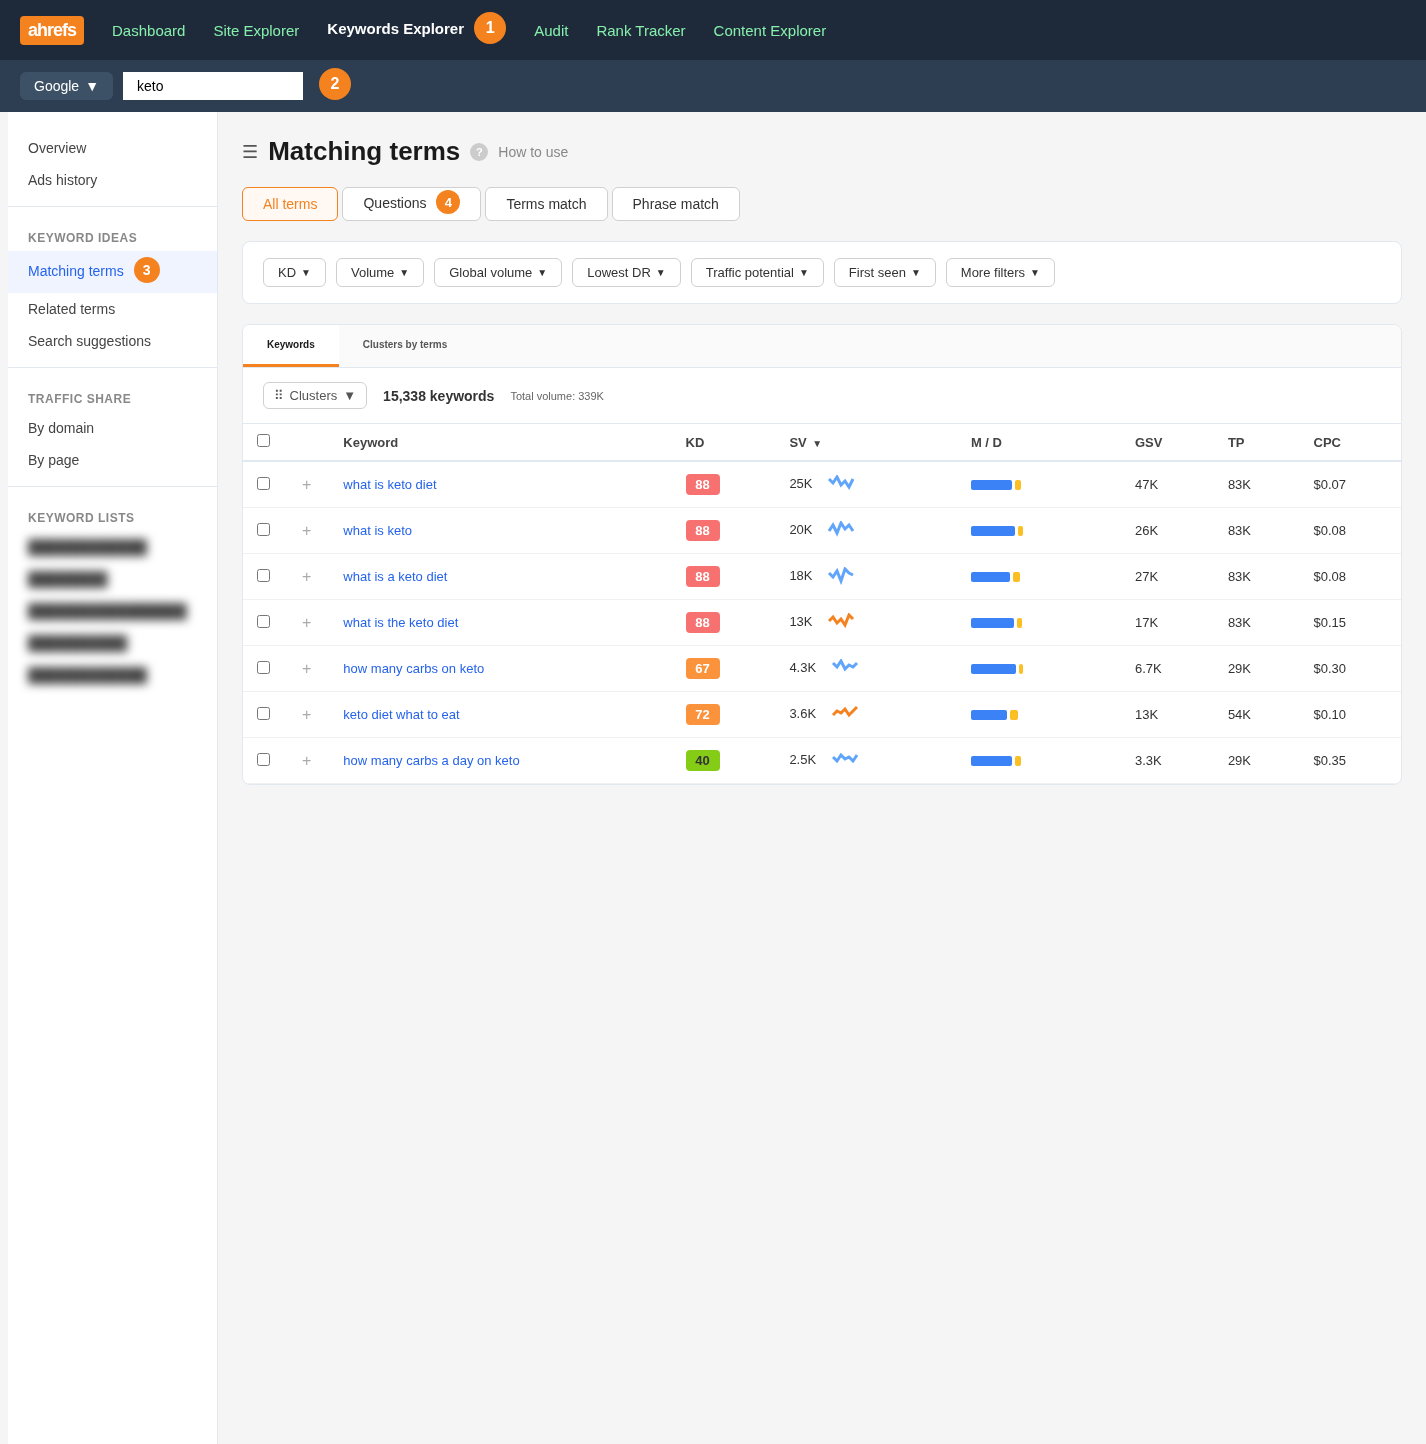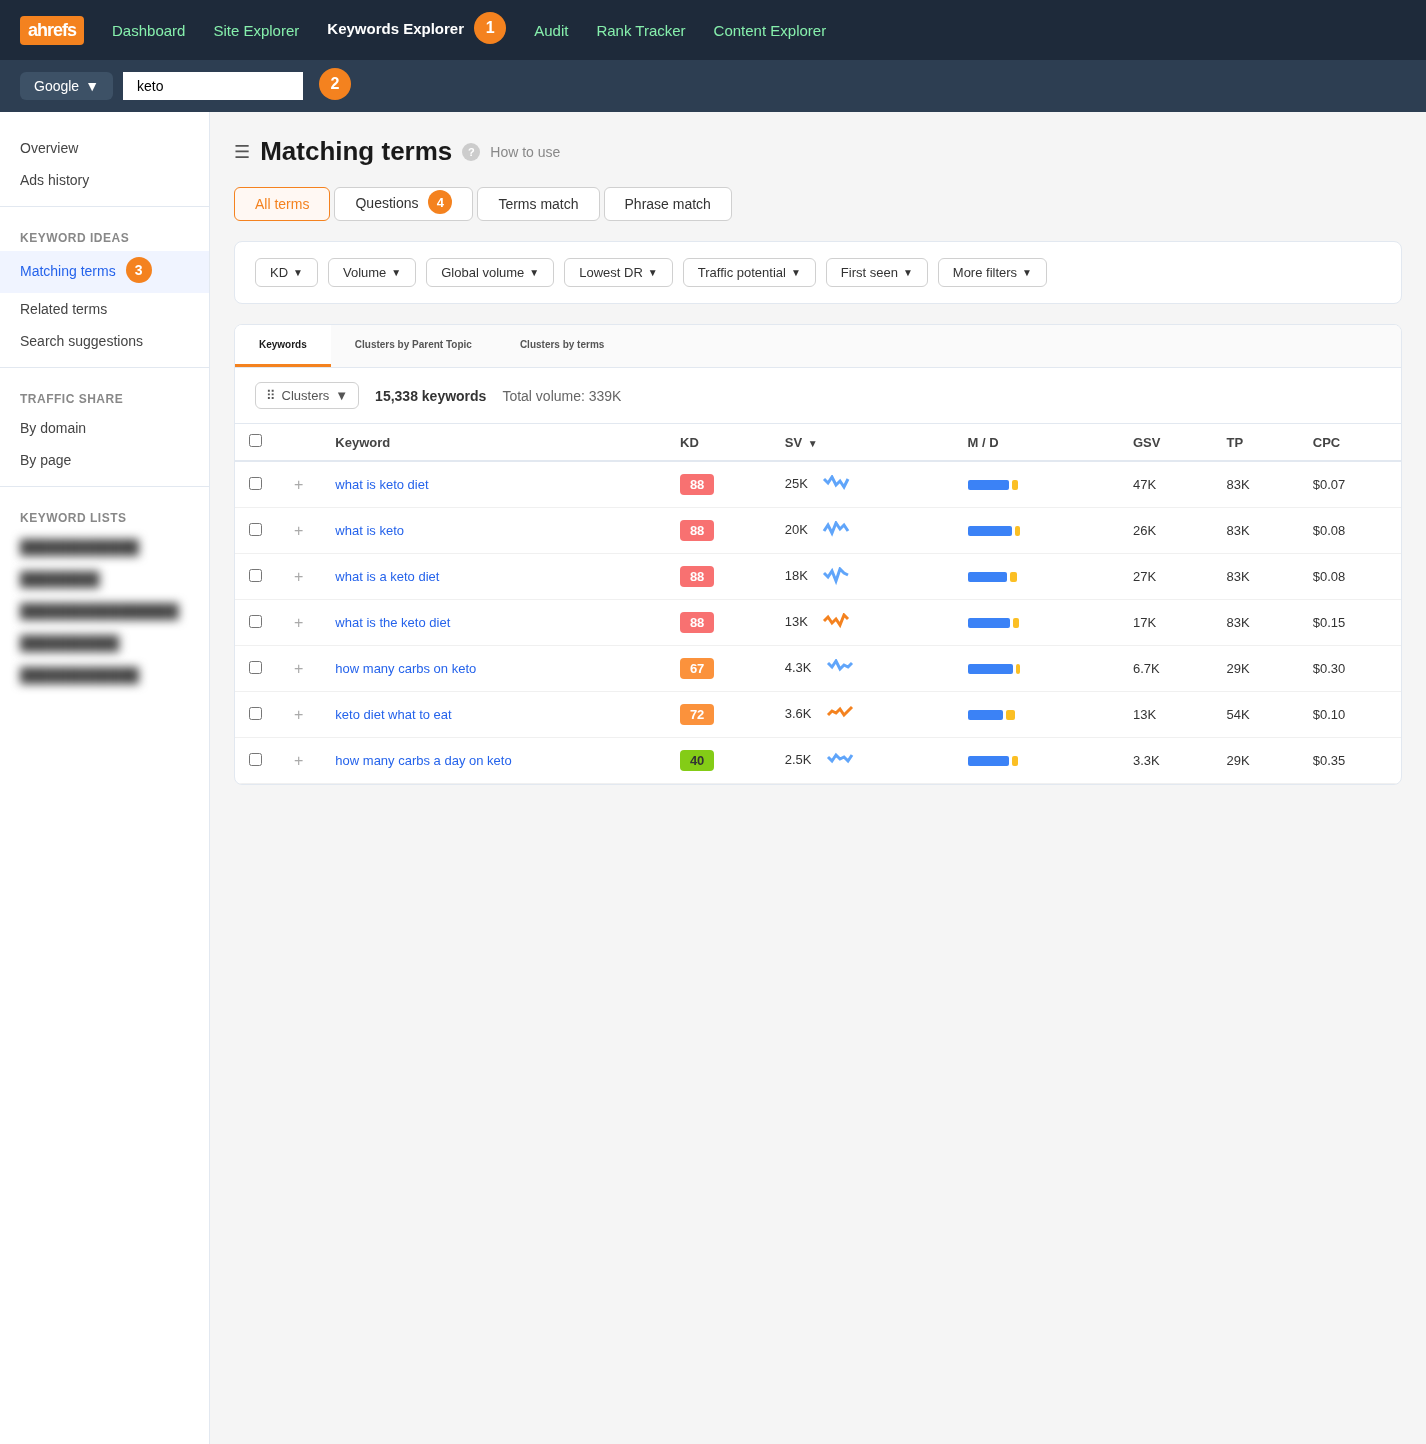--- a/index.html
+++ b/index.html
@@ -65,20 +65,21 @@
       font-size: 14px;
       width: 180px;
       outline: none;
     }
 
     
     .main-layout {
       display: flex;
       height: calc(100vh - 112px);
       min-height: 800px;
+      margin-left: 8px;
     }
 
     
     .sidebar {
       width: 210px;
       background: white;
       border-right: 1px solid #e2e8f0;
       padding: 20px 0;
       flex-shrink: 0;
       overflow-y: auto;
@@ -238,21 +239,21 @@
       display: flex; align-items: center; gap: 6px;
       color: #555;
       font-size: 13px;
       cursor: pointer;
       border: 1px solid #d0d0d0;
       border-radius: 6px;
       padding: 5px 10px;
       background: white;
     }
     .stats-text { font-size: 14px; font-weight: 700; }
-    .stats-sub { font-size: 14px; color: #666; }
+    .stats-sub { font-size: 11px; color: #666; }
 
     
     .keywords-table {
       width: 100%;
       border-collapse: collapse;
     }
     .keywords-table th {
       padding: 10px 14px;
       text-align: left;
       font-size: 13px;
@@ -444,21 +445,20 @@
       <button class="filter-btn">
         <span>More filters</span>
         <span class="dropdown-arrow">▼</span>
       </button>
     </div>
 
     <div class="results-panel">
 
       <div class="sub-tab-bar">
         <div class="sub-tab active">Keywords</div>
-        <div class="sub-tab">Clusters by Parent Topic</div>
         <div class="sub-tab">Clusters by terms</div>
       </div>
 
       <div class="stats-row">
         <button class="clusters-btn">
           <span>⠿</span>
           <span>Clusters</span>
           <span>▼</span>
         </button>
         <span class="stats-text">15,338 keywords</span>

